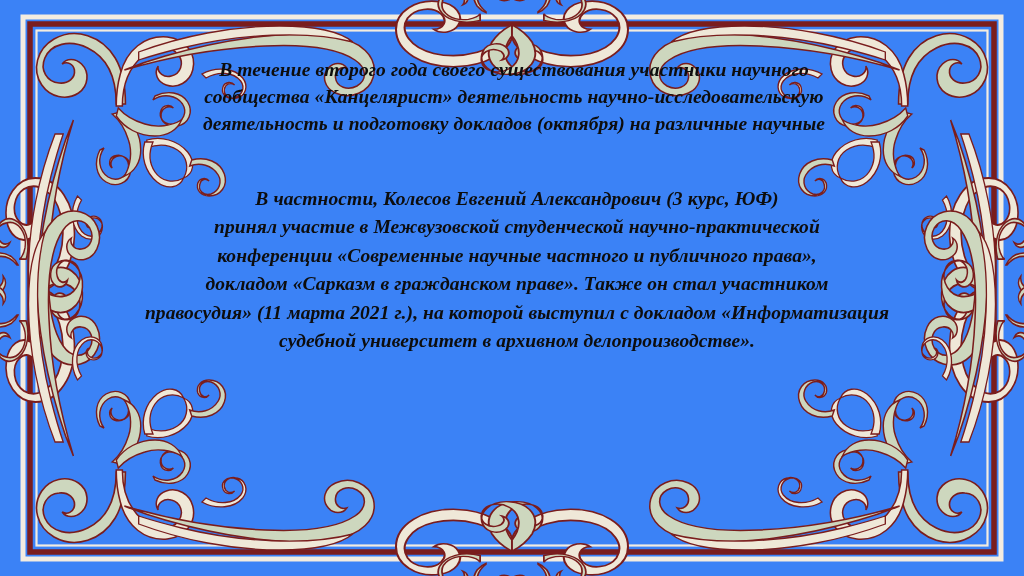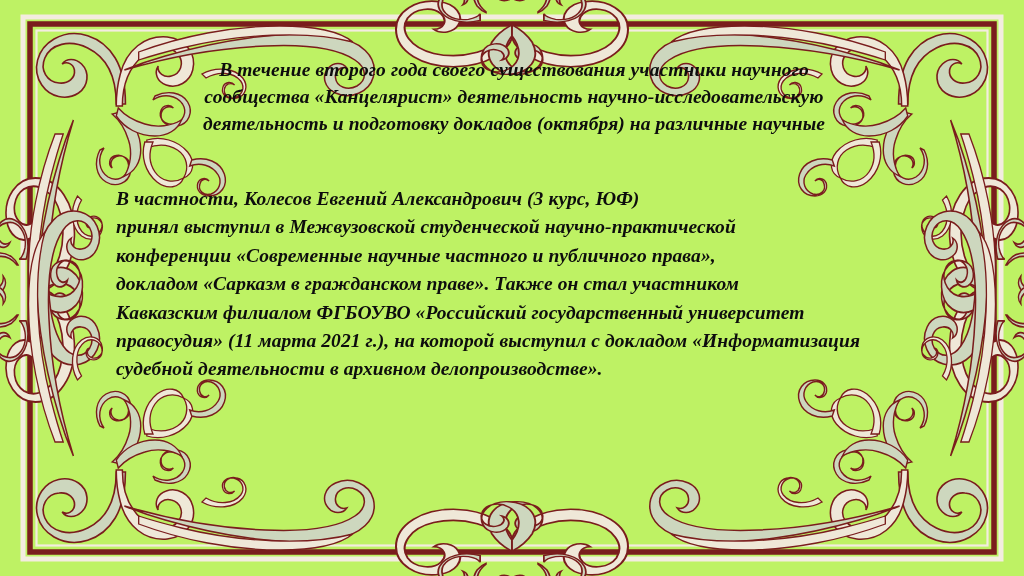--- a/index.html
+++ b/index.html
@@ -11,21 +11,21 @@
     height: 576px;
     overflow: hidden;
     background: #eaf7f1;
     font-family: "Liberation Serif", "DejaVu Serif", serif;
   }
 
   .slide {
     position: relative;
     width: 1024px;
     height: 576px;
-    background: #bef264;
+    background: #3b82f6;
     box-sizing: border-box;
     overflow: hidden;
   }
 
   
   .frame-svg {
     position: absolute;
     left: 0;
     top: 0;
     width: 1024px;
@@ -48,21 +48,21 @@
     font-style: italic;
     font-size: 19.5px;
     line-height: 27px;
     color: #0d0d0d;
     margin: 0 0 4px 0;
     padding: 0 42px;
     letter-spacing: 0.1px;
   }
 
   .para-left {
-    text-align: left;
+    text-align: center;
     font-weight: bold;
     font-style: italic;
     font-size: 19.5px;
     line-height: 28.4px;
     color: #0d0d0d;
     margin: 0;
     padding: 0 2px 0 8px;
     letter-spacing: 0.1px;
   }
 
@@ -164,22 +164,21 @@
     <p class="para-centered">
       <span class="line-wrap">В течение второго года своего существования участники научного</span>
       <span class="line-wrap">сообщества «Канцелярист» деятельность научно-исследовательскую</span>
       <span class="line-wrap">деятельность и подготовку докладов (октября) на различные научные</span>
     </p>
 
     <div class="spacer-block"></div>
 
     <p class="para-left">
       <span class="line-wrap">В частности, Колесов Евгений Александрович (3 курс, ЮФ)</span>
-      <span class="line-wrap">принял выступил в Межвузовской студенческой научно-практической</span>
+      <span class="line-wrap">принял участие в Межвузовской студенческой научно-практической</span>
       <span class="line-wrap">конференции «Современные научные частного и публичного права»,</span>
       <span class="line-wrap">докладом «Сарказм в гражданском праве». Также он стал участником</span>
-      <span class="line-wrap">Кавказским филиалом ФГБОУВО «Российский государственный университет</span>
       <span class="line-wrap">правосудия» (11 марта 2021 г.), на которой выступил с докладом «Информатизация</span>
-      <span class="line-wrap">судебной деятельности в архивном делопроизводстве».</span>
+      <span class="line-wrap">судебной университет в архивном делопроизводстве».</span>
     </p>
 
   </div>
 </div>
 
 </body></html>

